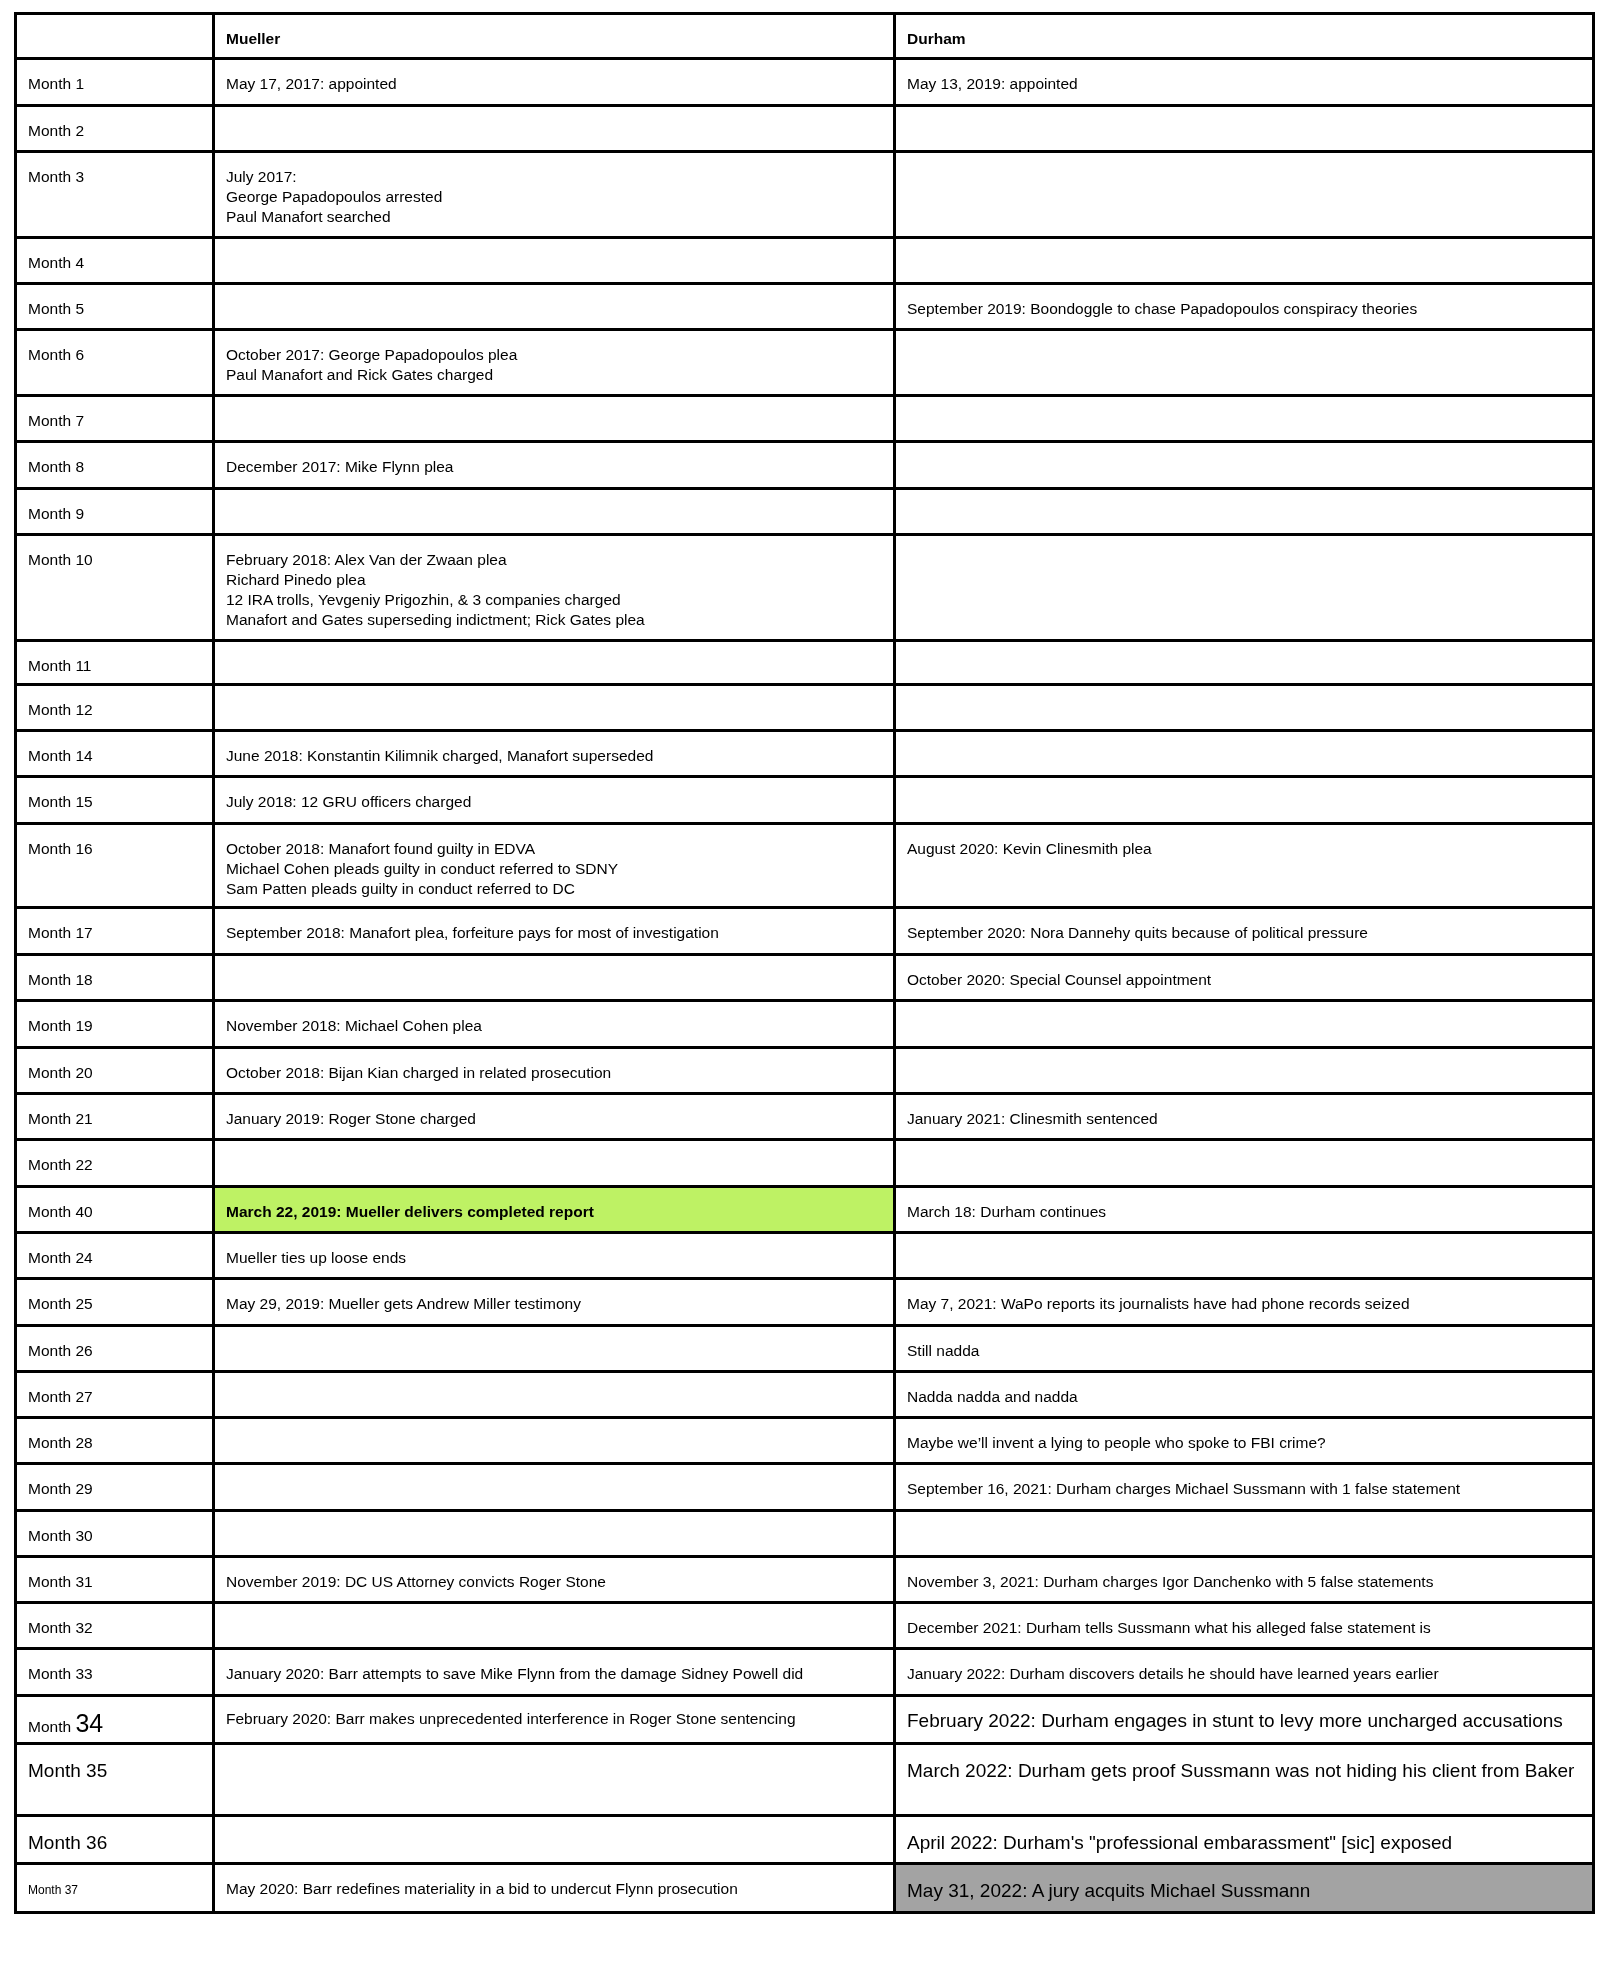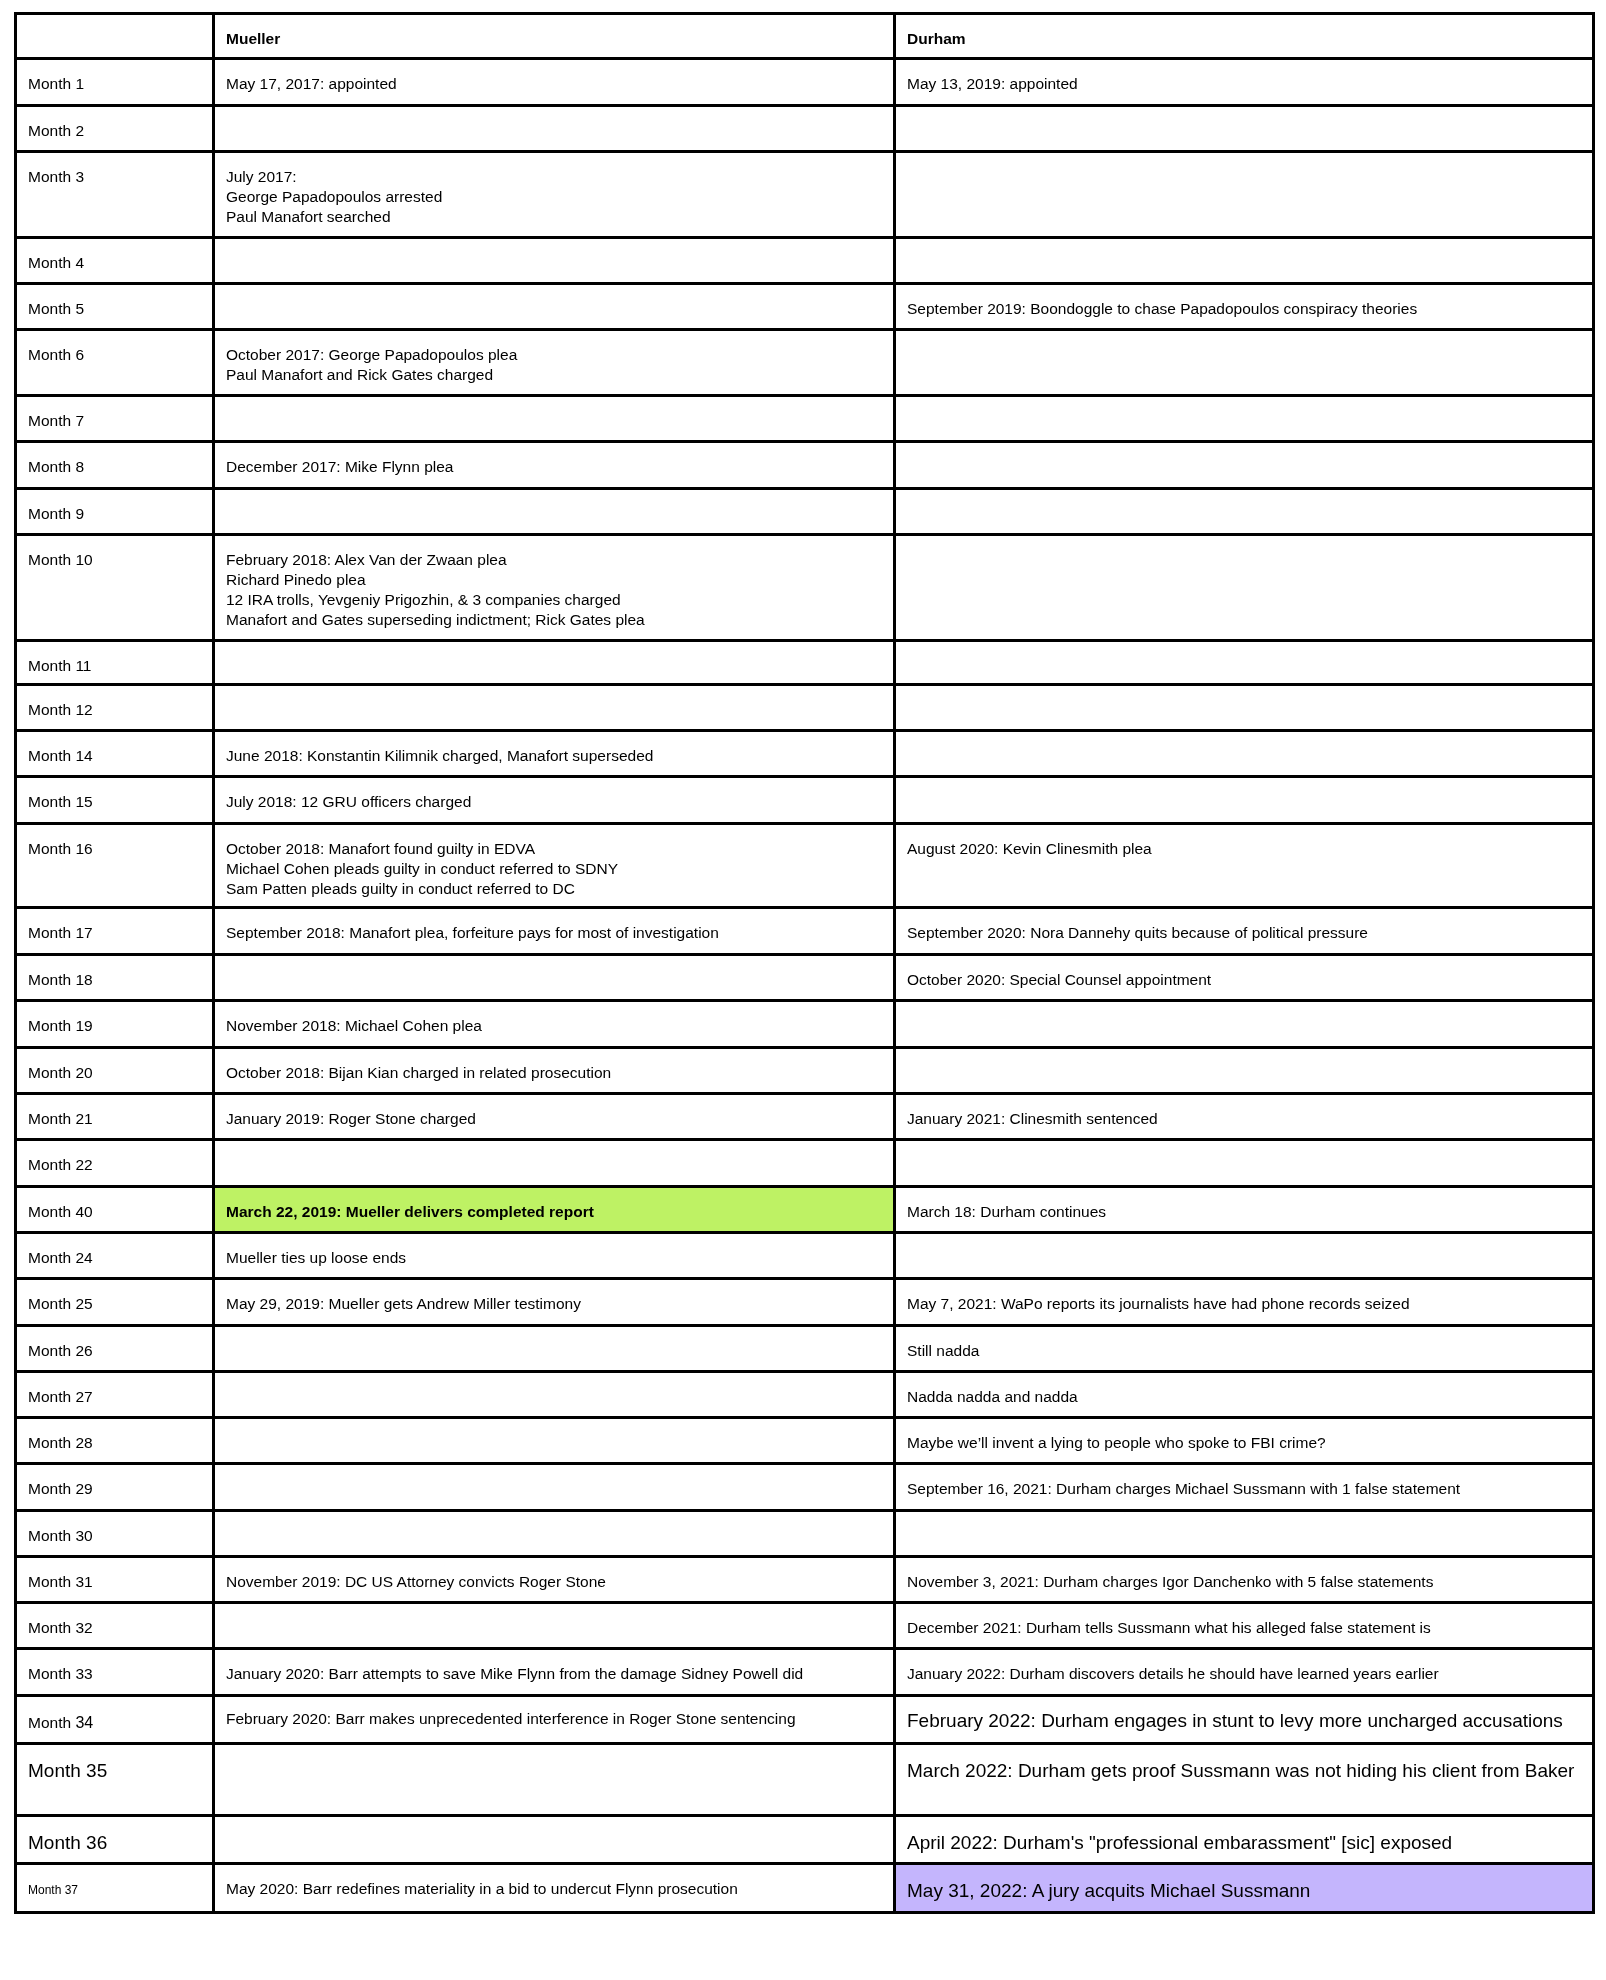--- a/index.html
+++ b/index.html
@@ -8,21 +8,21 @@
   table.timeline { position: absolute; left: 14px; top: 12px; width: 1578px;
          border-collapse: collapse; table-layout: fixed; }
   table.timeline td { border: 3px solid #000; vertical-align: top; padding: 0;
          box-sizing: border-box; }
   col.c0 { width: 198px; }
   col.c1 { width: 681px; }
   col.c2 { width: 699px; }
   .cell { padding: 14px 11px 0 11px; font-size: 15.5px; line-height: 20px; white-space: pre-line; }
   .hdr .cell { font-weight: bold; padding-top: 14px; }
   .big-durham { font-size: 19px !important; line-height: 23px !important; }
-  .lbl-mixed .num { font-size: 16px; }
+  .lbl-mixed .num { font-size: 25px; }
   .hl-orange { background: #F19D38; }
   .hl-orange .cell { font-weight: bold; }
   .hl-yellow { background: #FFFF55; }
 </style>
 </head>
 <body>
 
 <table class="timeline">
   <colgroup>
       <col class="c0">
@@ -434,18 +434,18 @@
           <div class="cell big-durham">April 2022: Durham's "professional embarassment" [sic] exposed</div>
         </td>
       </tr>
       <tr style="height: 49px;">
         <td>
           <div class="cell" style="font-size: 12px; line-height: 23px;">Month 37</div>
         </td>
         <td>
           <div class="cell">May 2020: Barr redefines materiality in a bid to undercut Flynn prosecution</div>
         </td>
-        <td class="hl-yellow" style="background: #c4b5fd;">
+        <td class="hl-yellow" style="background: #a3a3a3;">
           <div class="cell big-durham">May 31, 2022: A jury acquits Michael Sussmann</div>
         </td>
       </tr>
     </tbody>
 </table>
 
 </body></html>

